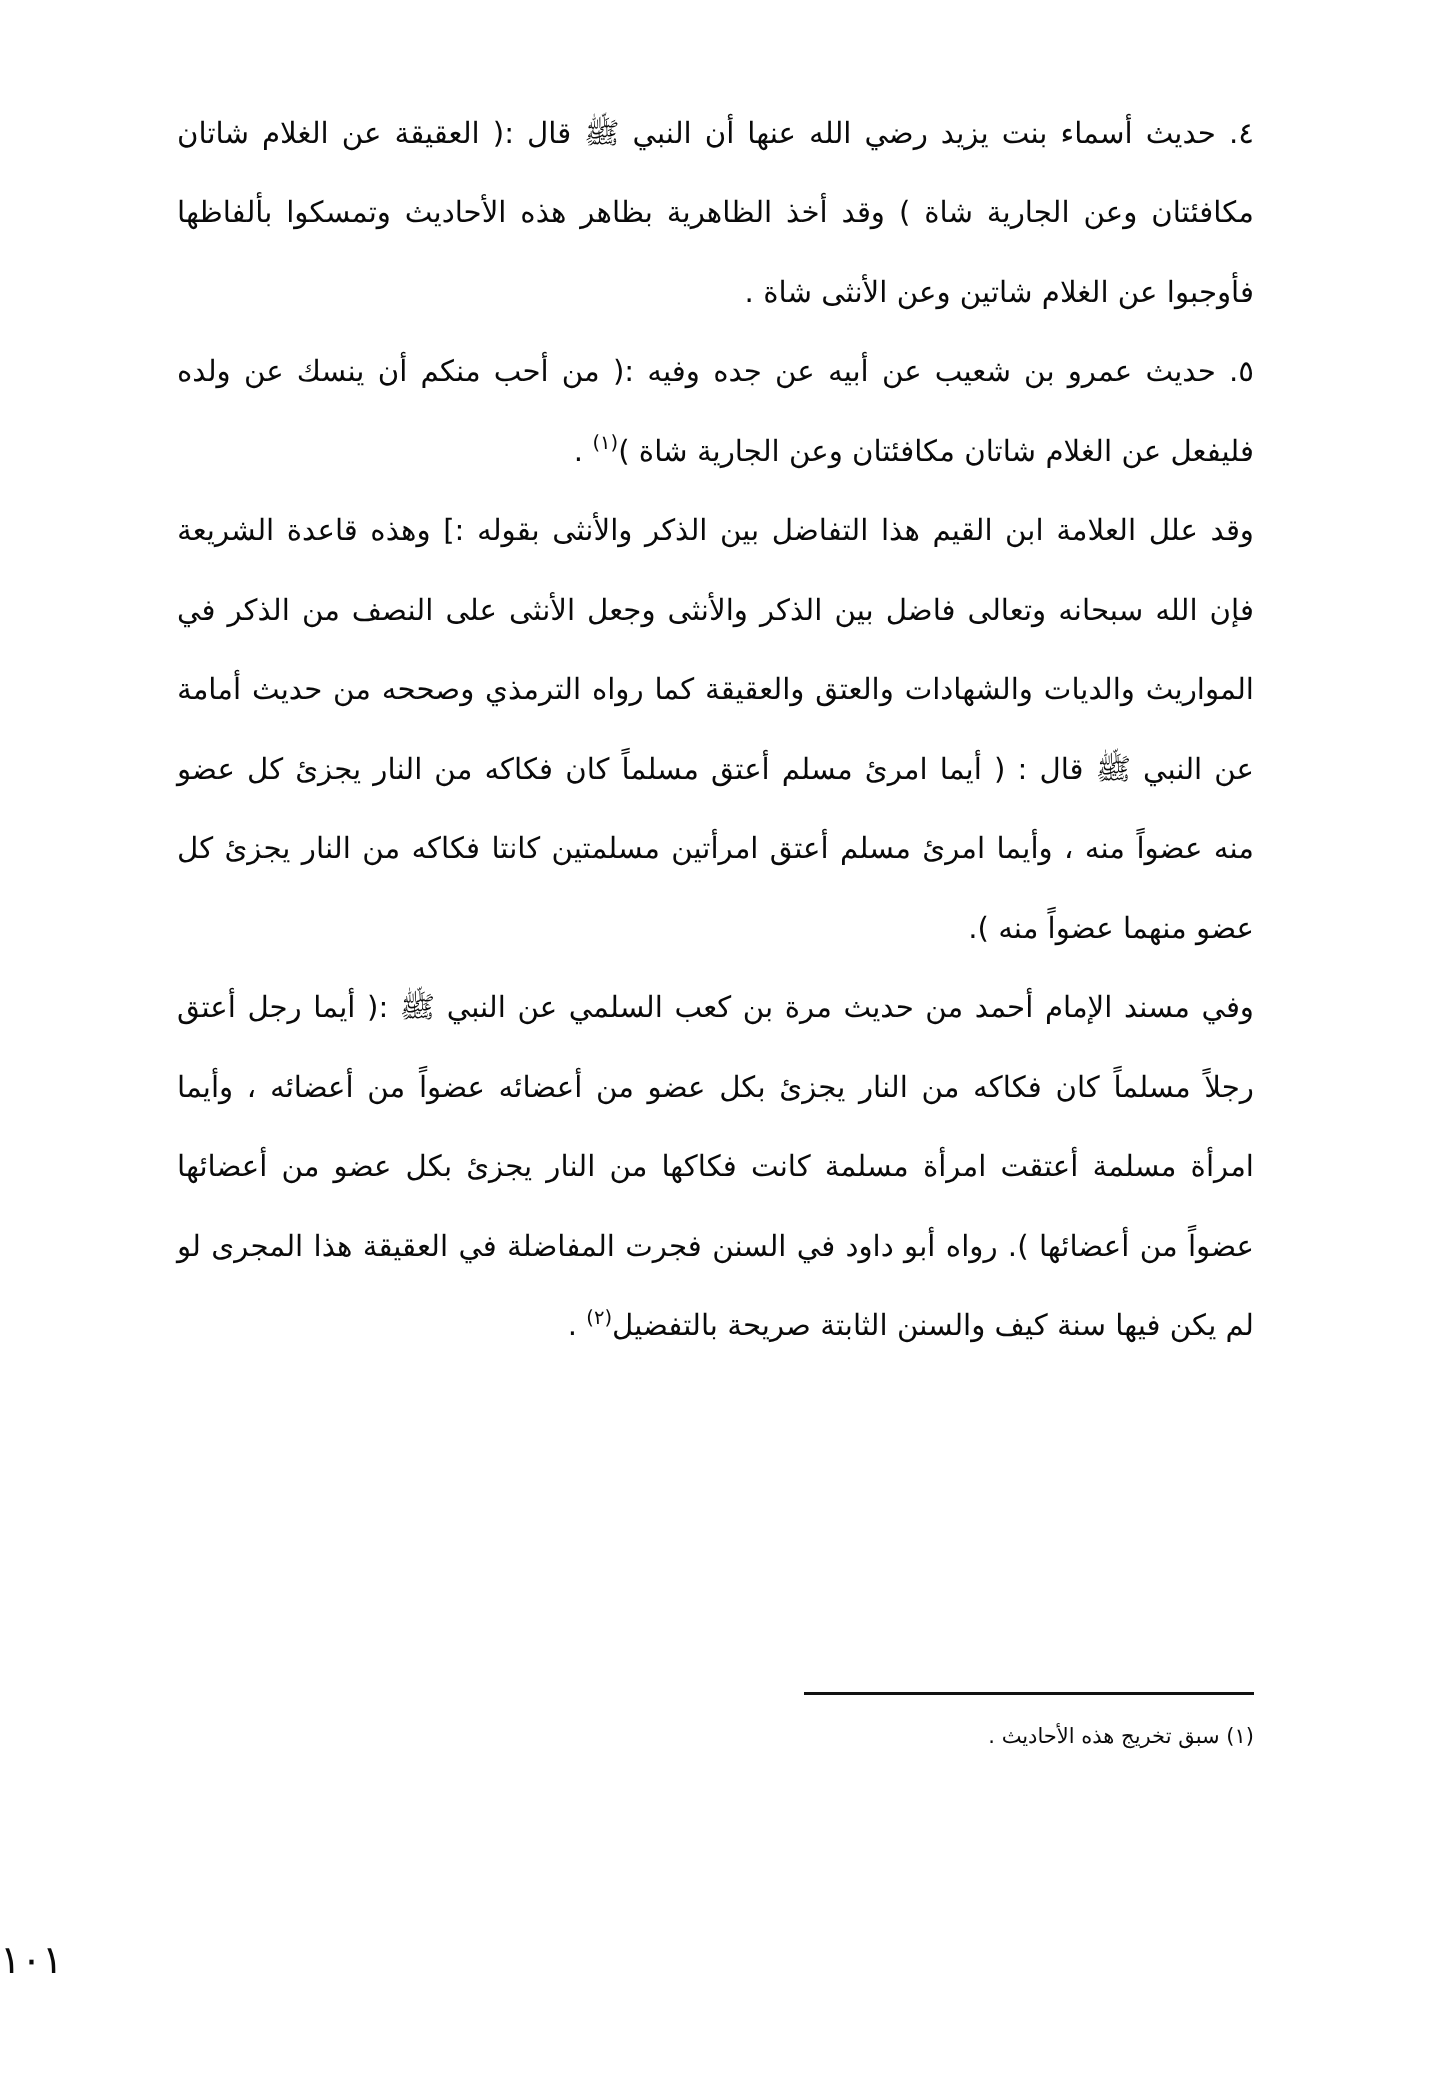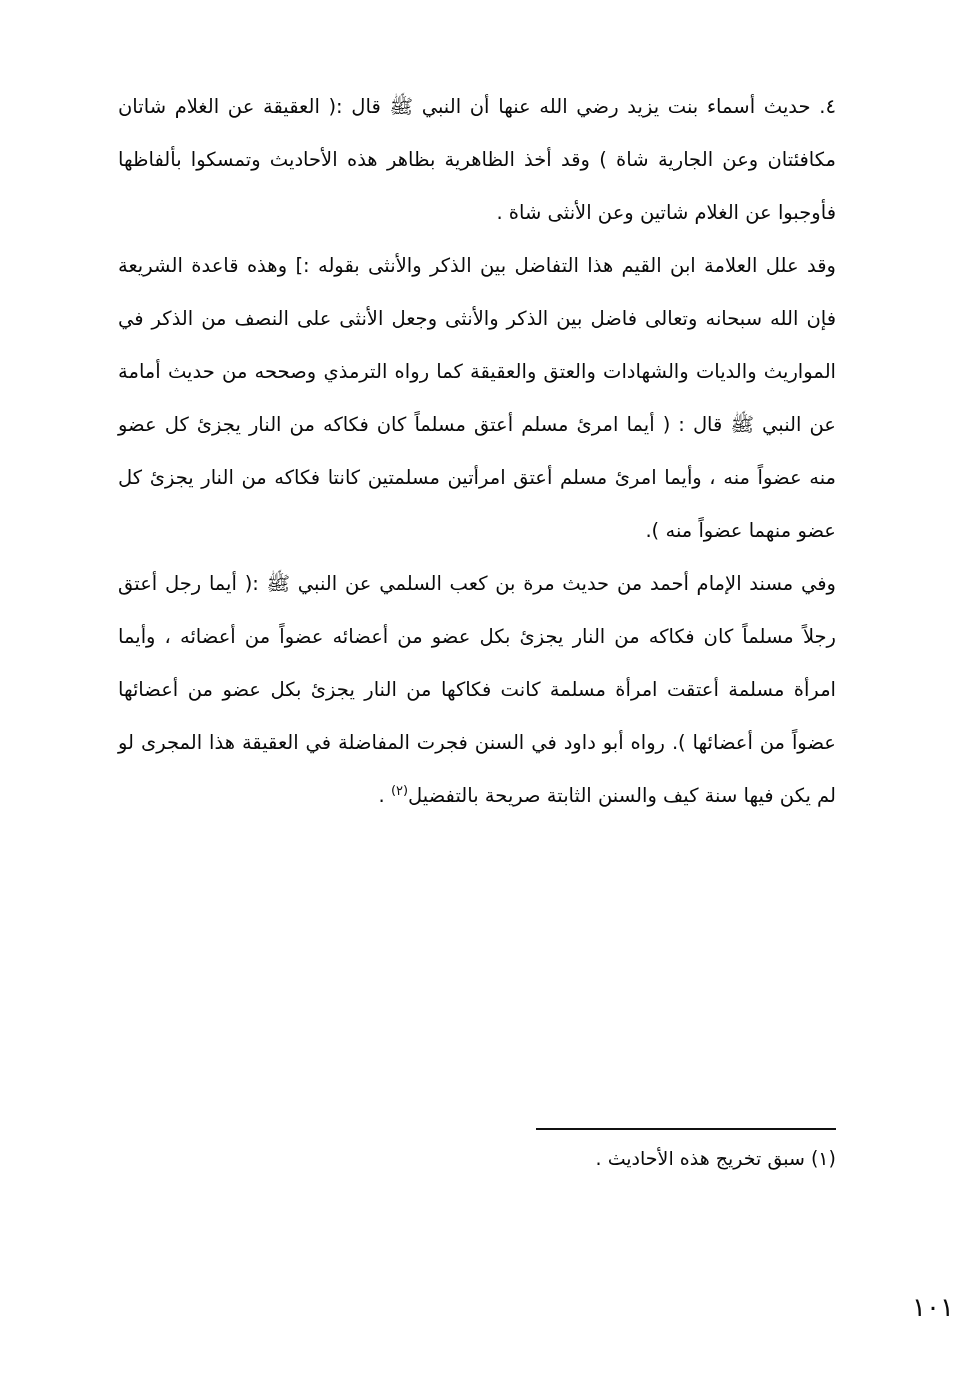--- a/index.html
+++ b/index.html
@@ -14,21 +14,21 @@
     font-family: "DejaVu Sans", "Liberation Sans", sans-serif;
     color: #0a0a0a;
     overflow: hidden;
   }
   .page {
     position: absolute;
     top: 0; left: 0;
     width: 954px;
     height: 1396px;
     box-sizing: border-box;
-    padding: 80px 118px 0 118px;
+    padding: 62px 118px 0 118px;
   }
   .body-text {
     direction: rtl;
     text-align: justify;
     text-justify: inter-word;
     font-size: 19.5px;
     line-height: 53px;
     letter-spacing: 0px;
   }
   .para {
@@ -51,43 +51,46 @@
   }
   .notes-rule {
     width: 300px;
     height: 2px;
     background: #111;
     margin: 0 0 12px auto;
   }
   .note {
     direction: rtl;
     text-align: right;
-    font-size: 19px;
+    font-size: 14px;
     line-height: 33px;
   }
   .page-number {
     position: absolute;
     left: 0; right: 0;
     top: 1292px;
-    text-align: right;
+    text-align: left;
     font-size: 26px;
     letter-spacing: 2px;
   }
 </style>
 </head>
 <body>
 
 <div class="page">
 
   <div class="body-text">
 
     <p class="para">
       <span>٤. حديث أسماء بنت يزيد رضي الله عنها أن النبي ﷺ قال :( العقيقة عن الغلام شاتان مكافئتان وعن الجارية شاة ) وقد أخذ الظاهرية بظاهر هذه الأحاديث وتمسكوا بألفاظها فأوجبوا عن الغلام شاتين وعن الأنثى شاة .</span>
     </p>
 
+    <p class="para">
+      <span>٥. حديث عمرو بن شعيب عن أبيه عن جده وفيه :( من أحب منكم أن ينسك عن ولده فليفعل عن الغلام شاتان مكافئتان وعن الجارية شاة )</span><span class="footnote-mark">(١)</span><span> .</span>
+    </p>
 
 
     <p class="para">
       <span>وقد علل العلامة ابن القيم هذا التفاضل بين الذكر والأنثى بقوله :] وهذه قاعدة الشريعة فإن الله سبحانه وتعالى فاضل بين الذكر والأنثى وجعل الأنثى على النصف من الذكر في المواريث والديات والشهادات والعتق والعقيقة كما رواه الترمذي وصححه من حديث أمامة عن النبي ﷺ قال : ( أيما امرئ مسلم أعتق مسلماً كان فكاكه من النار يجزئ كل عضو منه عضواً منه ، وأيما امرئ مسلم أعتق امرأتين مسلمتين كانتا فكاكه من النار يجزئ كل عضو منهما عضواً منه ).</span>
     </p>
 
     <p class="para">
       <span>وفي مسند الإمام أحمد من حديث مرة بن كعب السلمي عن النبي ﷺ :( أيما رجل أعتق رجلاً مسلماً كان فكاكه من النار يجزئ بكل عضو من أعضائه عضواً من أعضائه ، وأيما امرأة مسلمة أعتقت امرأة مسلمة كانت فكاكها من النار يجزئ بكل عضو من أعضائها عضواً من أعضائها ). رواه أبو داود في السنن فجرت المفاضلة في العقيقة هذا المجرى لو لم يكن فيها سنة كيف والسنن الثابتة صريحة بالتفضيل</span><span class="footnote-mark">(٢)</span><span> .</span>
     </p>
 

